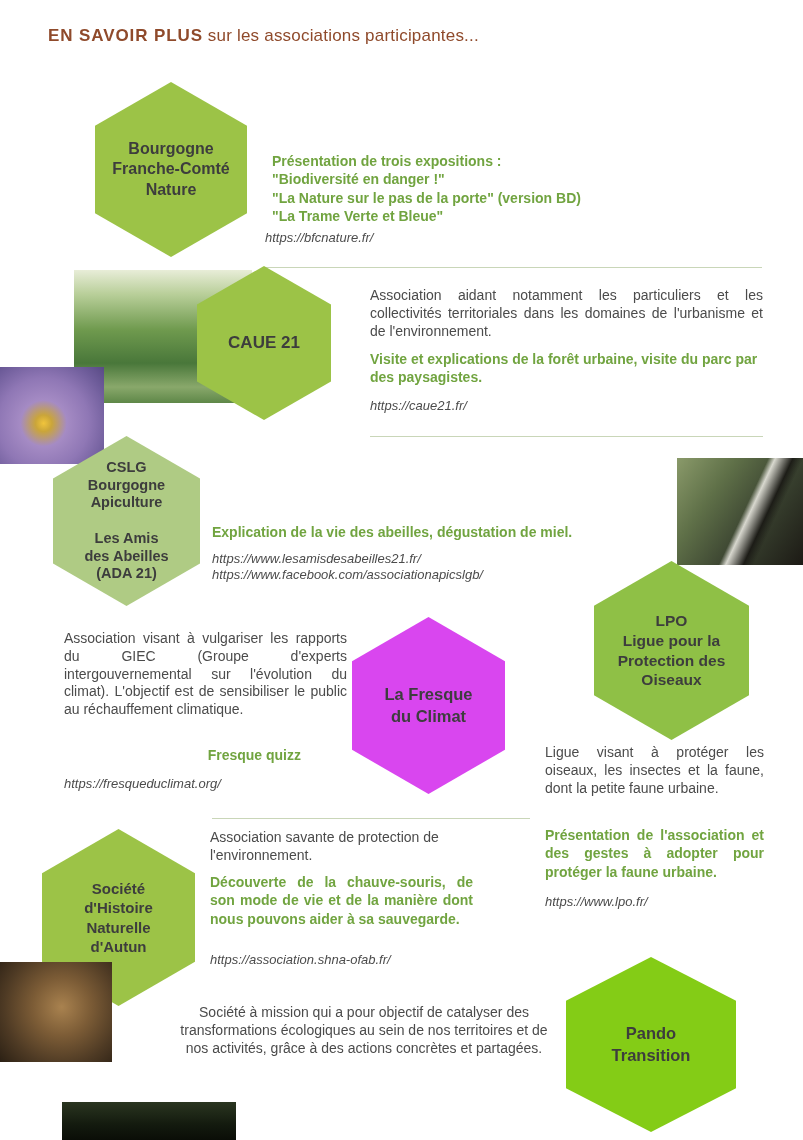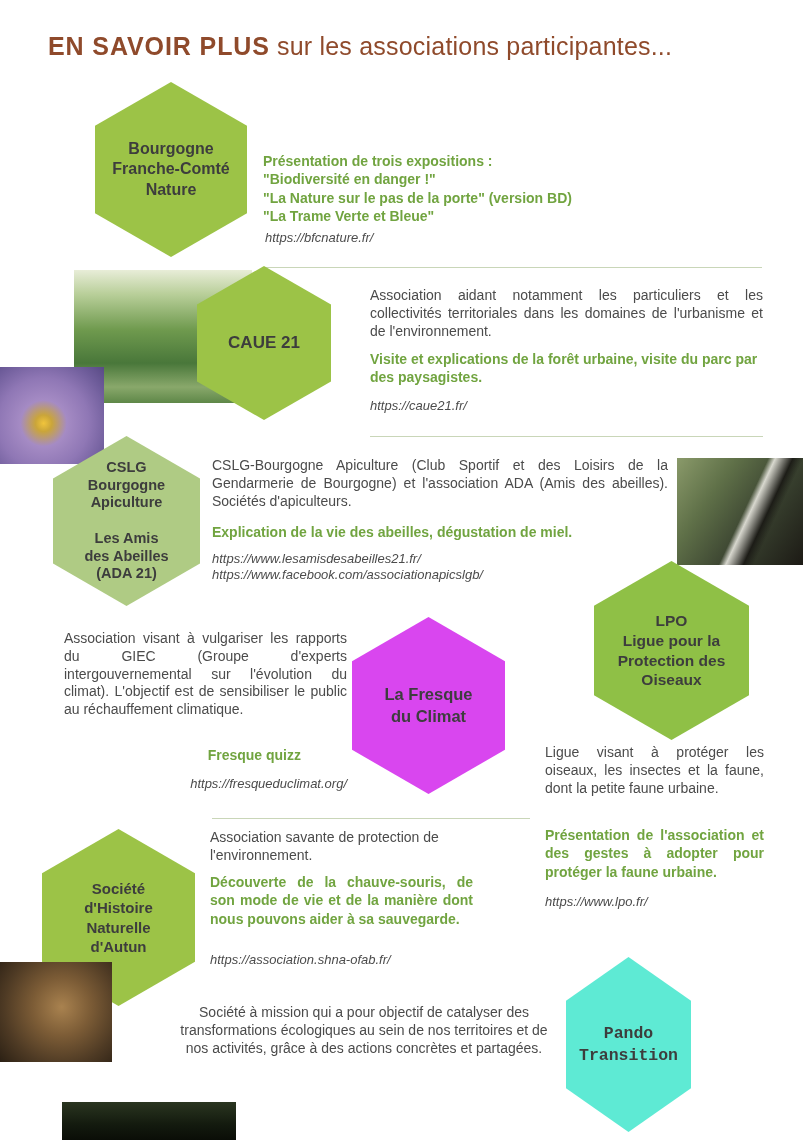--- a/index.html
+++ b/index.html
@@ -4,22 +4,22 @@
 <style>
   * { margin:0; padding:0; box-sizing:border-box; }
   html,body { background:#ffffff; }
   .page {
     position:relative; width:803px; height:1140px; margin:0 auto;
     background:#ffffff; overflow:hidden;
     font-family:"Liberation Sans","DejaVu Sans",sans-serif;
     color:#4b4b4b;
   }
   .title {
-    position:absolute; left:48px; top:32px;
-    font-size:25px; font-weight:400; color:#8f4a2b; letter-spacing:0.2px;
+    position:absolute; left:48px; top:26px;
+    font-size:17px; font-weight:400; color:#8f4a2b; letter-spacing:0.2px;
     white-space:nowrap;
   }
   .title .em { font-weight:700; letter-spacing:0.9px; }
 
   .hex {
     position:absolute;
     clip-path:polygon(50% 0,100% 25%,100% 75%,50% 100%,0 75%,0 25%);
     display:flex; align-items:center; justify-content:center;
   }
   .hex span {
@@ -62,21 +62,21 @@
 
 <div class="page">
 
   <h1 class="title"><span class="em">EN SAVOIR PLUS</span><span> sur les associations participantes...</span></h1>
 
   <div class="hex" style="left:95px;top:82px;width:152px;height:175px;background:#9cc347;">
     <span style="font-size:16px;">Bourgogne
 Franche-Comté
 Nature</span>
   </div>
-  <p class="hl" style="left:263px;top:152px;width:497px;">Présentation de trois expositions :
+  <p class="hl" style="left:272px;top:152px;width:497px;">Présentation de trois expositions :
 "Biodiversité en danger !"
 "La Nature sur le pas de la porte" (version BD)
 "La Trame Verte et Bleue"</p>
   <p class="link" style="left:265px;top:230px;">https://bfcnature.fr/</p>
   <div class="divider" style="left:265px;top:267px;width:497px;"></div>
 
   <div class="photo photo-field" style="left:74px;top:270px;width:178px;height:133px;"></div>
   <div class="hex" style="left:197px;top:266px;width:134px;height:154px;background:#9cc347;">
     <span style="font-size:17px;">CAUE 21</span>
   </div>
@@ -88,55 +88,54 @@
   <div class="photo photo-bee" style="left:0px;top:367px;width:104px;height:97px;"></div>
   <div class="hex" style="left:53px;top:436px;width:147px;height:170px;background:#afcb84;">
     <span style="font-size:14.5px;line-height:1.22;">CSLG
 Bourgogne
 Apiculture
 
 Les Amis
 des Abeilles
 (ADA 21)</span>
   </div>
-  <p class="body just" style="left:212px;top:457px;width:456px;">CSLG-Bourgogne Apiculture (Club Sportif et des Loisirs de la Gendarmerie de Bourgogne) et l'association ADA (Amis des abeilles). Sociétés d'apiculteurs.</p>
   <p class="hl" style="left:212px;top:523px;width:456px;">Explication de la vie des abeilles, dégustation de miel.</p>
   <p class="link" style="left:212px;top:551px;">https://www.lesamisdesabeilles21.fr/</p>
   <p class="link" style="left:212px;top:567px;">https://www.facebook.com/associationapicslgb/</p>
   <div class="photo photo-badger" style="left:677px;top:458px;width:126px;height:107px;"></div>
 
   <div class="hex" style="left:594px;top:561px;width:155px;height:179px;background:#8fc046;">
     <span style="font-size:15.5px;">LPO
 Ligue pour la
 Protection des
 Oiseaux</span>
   </div>
   <p class="body just" style="left:64px;top:630px;width:283px;">Association visant à vulgariser les rapports du GIEC (Groupe d'experts intergouvernemental sur l'évolution du climat). L'objectif est de sensibiliser le public au réchauffement climatique.</p>
   <p class="hl" style="left:64px;top:746px;width:283px;text-align:right;padding-right:46px;">Fresque quizz</p>
-  <p class="link" style="left:64px;top:776px;width:283px;text-align:right;">https://fresqueduclimat.org/</p>
+  <p class="link" style="left:64px;top:776px;width:283px;text-align:left;">https://fresqueduclimat.org/</p>
   <div class="hex" style="left:352px;top:617px;width:153px;height:177px;background:#d946ef;">
     <span style="font-size:16.5px;">La Fresque
 du Climat</span>
   </div>
   <p class="body just" style="left:545px;top:744px;width:219px;">Ligue visant à protéger les oiseaux, les insectes et la faune, dont la petite faune urbaine.</p>
   <p class="hl just" style="left:545px;top:826px;width:219px;">Présentation de l'association et des gestes à adopter pour protéger la faune urbaine.</p>
   <p class="link" style="left:545px;top:894px;">https://www.lpo.fr/</p>
   <div class="divider" style="left:212px;top:818px;width:318px;"></div>
 
   <div class="hex" style="left:42px;top:829px;width:153px;height:177px;background:#9cc347;">
     <span style="font-size:15px;">Société
 d'Histoire
 Naturelle
 d'Autun</span>
   </div>
   <p class="body" style="left:210px;top:829px;width:263px;">Association savante de protection de l'environnement.</p>
   <p class="hl just" style="left:210px;top:873px;width:263px;">Découverte de la chauve-souris, de son mode de vie et de la manière dont nous pouvons aider à sa sauvegarde.</p>
   <p class="link" style="left:210px;top:952px;">https://association.shna-ofab.fr/</p>
   <div class="photo photo-bat" style="left:0px;top:962px;width:112px;height:100px;"></div>
 
-  <div class="hex" style="left:566px;top:957px;width:125px;height:175px;background:#5eead4;font-family:Liberation Mono, monospace;">
+  <div class="hex" style="left:566px;top:957px;width:170px;height:175px;background:#84cc16;">
     <span style="font-size:16.5px;">Pando
 Transition</span>
   </div>
   <p class="body" style="left:178px;top:1004px;width:372px;text-align:center;">Société à mission qui a pour objectif de catalyser des transformations écologiques au sein de nos territoires et de nos activités, grâce à des actions concrètes et partagées.</p>
   <div class="photo photo-dark" style="left:62px;top:1102px;width:174px;height:38px;"></div>
 
 </div>
 
 </body></html>

